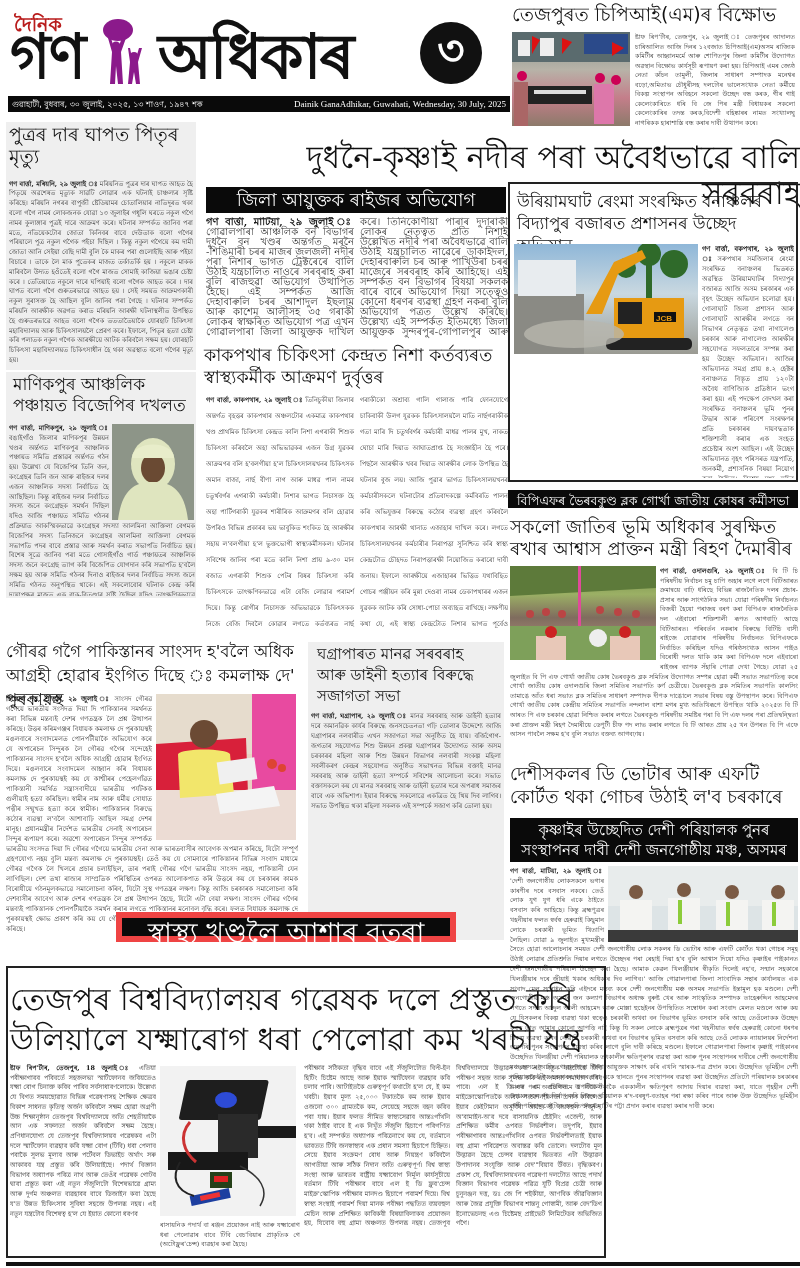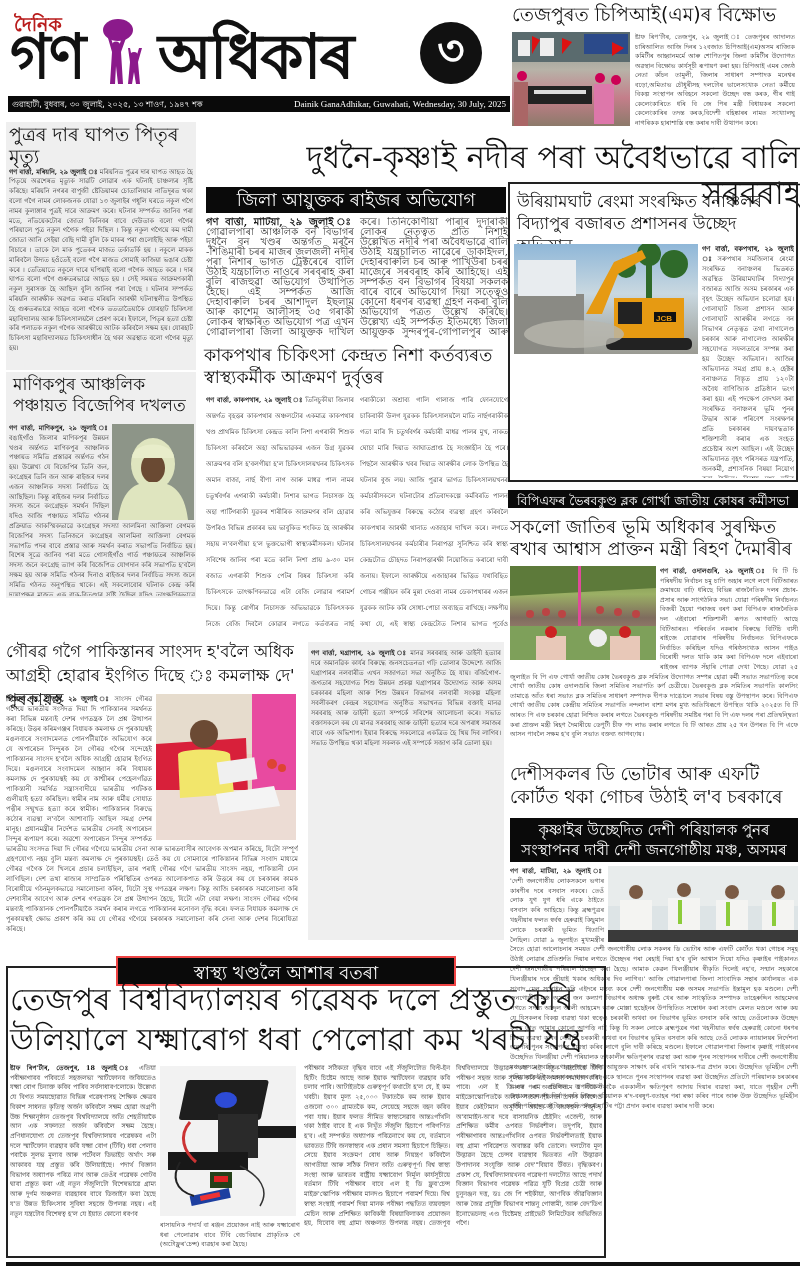--- a/index.html
+++ b/index.html
@@ -59,21 +59,21 @@
         <circle cx="88" cy="46" r="5"></circle>
         <circle cx="104" cy="48" r="5"></circle>
       </g>
     <rect x="82" y="52" width="20" height="40" fill="#d7a"></rect>
     <rect x="2" y="50" width="14" height="44" fill="#a66"></rect>
   </svg>
 </div>
 <div class="abs body-text" style="left:635px;top:32px;width:160px;height:96px;font-size:6.3px;line-height:9.5px">ষ্টাফ ৰিপ'ৰ্টাৰ, তেজপুৰ, ২৯ জুলাই ঃ তেজপুৰৰ আদালত চাৰিআলিত আজি দিনৰ ১২বজাত চিপিআই(এম)অসম ৰাজ্যিক কমিটীৰ আহ্বানমৰ্মে আৰু শোণিতপুৰ জিলা কমিটীৰ উদ্যোগত অৱস্থান বিক্ষোভ কাৰ্যসূচী ৰূপায়ণ কৰা হয়। চিপিআই এমৰ জ্যেষ্ঠ নেতা কাঁচন তামুলী, জিলাৰ সাধাৰণ সম্পাদক মনেশ্বৰ বড়ো,অমিতাভ চৌধুৰীসহ দলটোৰ ভালেসংখ্যক নেতা কৰ্মীয়ে বিকল্প সংস্থাপন অবিহনে সকলো উচ্ছেদ বন্ধ কৰক, গীৰ গাই কেলেংকাৰিতে ধৰি বি জে পিৰ মন্ত্ৰী বিধায়কৰ সকলো কেলেংকাৰিৰ তদন্ত কৰক,বিদেশী বহিষ্কাৰৰ নামত সংখ্যালঘু নাগৰিকক হাৰাশাস্তি বন্ধ কৰাৰ দাবী উত্থাপন কৰে।</div>
 
 <div class="abs gray-bg" style="left:6px;top:122px;width:190px;height:248px;padding:2px 3px">
-  <div class="hd" style="font-size:19px;margin-bottom:0">পুত্ৰৰ দাৰ ঘাপত পিতৃৰ মৃত্যু</div>
+  <div class="hd" style="font-size:19px;margin-bottom:12px">পুত্ৰৰ দাৰ ঘাপত পিতৃৰ মৃত্যু</div>
   <div class="body-text" style="height:208px;font-size:6.5px;line-height:9.8px">
     <b>গণ বাৰ্ত্তা, মৰিয়নি, ২৯ জুলাই ঃ</b>
     <span>মৰিয়নিত পুত্ৰৰ দাৰ ঘাপত আহত হৈ পিতৃয়ে অৱশেষত মৃত্যুক সাৱটি লোৱাৰ এক ঘটনাই চাঞ্চল্যৰ সৃষ্টি কৰিছে। মৰিয়নি নগৰৰ বাপুজী ষ্টেডিয়ামৰ চোতালিয়াৰ নাতিদূৰত থকা বলো গগৈ নামৰ লোকজনক যোৱা ১৩ জুলাইৰ গধুলি ঘৰতে নকুল গগৈ নামৰ কুলাঙ্গাৰ পুত্ৰই দাৰে আক্ৰমণ কৰে। ঘটনাৰ সম্পৰ্কত জানিব পৰা মতে, নতিয়েকটোৰ জোতা কিনিবৰ বাবে দেউতাক বলো গগৈৰ পৰিয়ালে পুত্ৰ নকুল গগৈক পইচা দিছিল । কিন্তু নকুল গগৈয়ে কম দামী জোতা আনি সেইয়া বেছি দামী বুলি কৈ মাকৰ পৰা গুলোইছি আৰু পইচা বিচাৰে । তাকে লৈ মাক পুতেকৰ মাজত তৰ্কাতৰ্কি হয় । নকুলে মাকক মাৰিবলৈ উদ্যত হওঁতেই বলো গগৈ মাজত সোমাই কাজিয়া ভঙাৰ চেষ্টা কৰে । তেতিয়াতে নকুলে দাৰে ঘপিয়াই বলো গগৈক আহত কৰে । দাৰ ঘাপত বলো গগৈ গুৰুতৰভাৱে আহত হয় । সেই সময়ত আক্ৰমণকাৰী নকুল সুৰাসক্ত হৈ আছিল বুলি জানিব পৰা গৈছে । ঘটনাৰ সম্পৰ্কত মৰিয়নি আৰক্ষীক অৱগত কৰাত মৰিয়নি আৰক্ষী ঘটনাস্থলীত উপস্থিত হৈ গুৰুতৰভাৱে আহত বলো গগৈক তততাতৈয়াকৈ যোৰহাট চিকিৎসা মহাবিদ্যালয় আৰু চিকিৎসালয়লৈ প্ৰেৰণ কৰে। ইফালে, পিতৃৰ হত্যা চেষ্টা কৰি পলাতক নকুল গগৈক আৰক্ষীয়ে আটক কৰিবলৈ সক্ষম হয়। যোৰহাট চিকিৎসা মহাবিদ্যালয়ত চিকিৎসাধীন হৈ থকা অৱস্থাত বলো গগৈৰ মৃত্যু হয়।</span>
   </div>
 </div>
 
 <div class="abs gray-bg" style="left:6px;top:372px;width:190px;height:226px;padding:2px 3px">
   <div class="hd" style="font-size:17px;line-height:21px;padding:0 4px">মাণিকপুৰ আঞ্চলিক পঞ্চায়ত বিজেপিৰ দখলত</div>
   <div class="abs photo" style="left:106px;top:52px;width:82px;height:96px;background:#8d9588">
     <svg width="82" height="96">
@@ -179,20 +179,21 @@
       </g>
   </svg>
 </div>
 <div class="abs body-text" style="left:6px;top:694px;width:292px;height:246px;font-size:6.6px;line-height:10px">
   <div style="float:right;width:146px;height:150px"></div>
   <b>হিল্লোল দত্ত, শ্ৰীভূমি, ২৯ জুলাই ঃ</b>
   <span>সাংসদ গৌৰৱ গগৈয়ে ভাৰতীয় সংসদত দিয়া দি পাকিস্তানৰ সমৰ্থনত কৰা বিভিন্ন মন্তব্যই দেশৰ গণতন্ত্ৰক লৈ প্ৰশ্ন উত্থাপন কৰিছে। উত্তৰ কৰিমগঞ্জৰ বিধায়ক কমলাক্ষ দে পুৰকায়স্থই মঙলবাৰে সংবাদমেলত পোনপটীয়াকৈ অভিযোগ কৰে যে অপাৰেচন সিন্দুৰক লৈ গৌৰৱ গগৈৰ সন্দেহেই পাকিস্তানৰ সাংসদ হ'বলৈ অধিক আগ্ৰহী হোৱাৰ ইংগিত দিয়ে। মঙলবাৰে সংবাদমেল আহ্বান কৰি বিধায়ক কমলাক্ষ দে পুৰকায়স্থই কয় যে কাশ্মীৰৰ পেহেলগাঁৱত পাকিস্তানী সমৰ্থিত সন্ত্ৰাসবাদীয়ে ভাৰতীয় পৰ্যটকক গুলীয়াই হত্যা কৰিছিল। স্বামীৰ নাম আৰু ধৰ্মীয় সোধাত পত্নীৰ সন্মুখত হত্যা কৰে স্বামীক। পাকিস্তানৰ বিৰুদ্ধে কঠোৰ ব্যৱস্থা ল'বলৈ আশাবাঢ়ি আছিল সমগ্ৰ দেশৰ মানুহ। প্ৰধানমন্ত্ৰীৰ নিৰ্দেশত ভাৰতীয় সেনাই অপাৰেচন সিন্দুৰ ৰূপায়ণ কৰে। অৱশ্যে অপাৰেচন সিন্দুৰ সম্পৰ্কত ভাৰতীয় সংসদত দিয়া দি গৌৰৱ গগৈয়ে ভাৰতীয় সেনা আৰু ভাৰতবাসীৰ আবেগক অপমান কৰিছে, যিটো সম্পূৰ্ণ গ্ৰহণযোগ্য নহয় বুলি মন্তব্য কমলাক্ষ দে পুৰকায়স্থই। তেওঁ কয় যে সোমবাৰে পাকিস্তানৰ বিভিন্ন সংবাদ মাধ্যমে গৌৰৱ গগৈক লৈ খিলৰে প্ৰচাৰ চলাইছিল, তাৰ পৰাই গৌৰৱ গগৈ ভাৰতীয় সাংসদ নহয়, পাকিস্তানী যেন লাগিছিল। দেশ তথা ৰাজ্যৰ সাম্প্ৰতিক পৰিস্থিতিৰ ওপৰত আলোকপাত কৰি উত্তৰে কয় যে চৰকাৰৰ কামক বিৰোধীয়ে গঠনমূলকভাৱে সমালোচনা কৰিব, যিটো সুস্থ গণতন্ত্ৰৰ লক্ষণ। কিন্তু আজি চৰকাৰক সমালোচনা কৰি দেশবাসীৰ আবেগ আৰু দেশৰ গণতন্ত্ৰক লৈ প্ৰশ্ন উত্থাপন হৈছে, যিটো এটা বেয়া লক্ষণ। সাংসদ গৌৰৱ গগৈৰ মন্তব্যই পাকিস্তানক পোনপটীয়াকৈ সমৰ্থন কৰাৰ লগতে পাকিস্তানৰ মনোবল বৃদ্ধি কৰে। ফলত বিধায়ক কমলাক্ষ দে পুৰকায়স্থই ক্ষোভ প্ৰকাশ কৰি কয় যে গৌৰৱ গগৈয়ে চৰকাৰক সমালোচনা কৰি সেনা আৰু দেশৰ বিৰোধিতা কৰিছে।</span>
 </div>
 
 <div class="abs gray-bg" style="left:308px;top:642px;width:196px;height:298px;padding:2px 3px">
+  <div class="hd" style="font-size:15px;line-height:21px;padding:0 6px">ঘগ্ৰাপাৰত মানৱ সৰবৰাহ আৰু ডাইনী হত্যাৰ বিৰুদ্ধে সজাগতা সভা</div>
   <div class="body-text" style="height:226px;margin-top:4px;font-size:6.5px;line-height:10px">
     <b>গণ বাৰ্ত্তা, ঘগ্ৰাপাৰ, ২৯ জুলাই ঃ</b>
     <span>মানৱ সৰবৰাহ আৰু ডাইনী হত্যাৰ দৰে অমানৱিক কাৰ্যৰ বিৰুদ্ধে জনসচেতনতা গঢ়ি তোলাৰ উদ্দেশ্যে আজি ঘগ্ৰাপাৰৰ নলবাৰীত এখন সজাগতা সভা অনুষ্ঠিত হৈ যায়। বৰ্জিগোগ-জগতাৰ সহযোগত শিশু উন্নয়ন প্ৰকল্প ঘগ্ৰাপাৰৰ উদ্যোগত আৰু অসম চৰকাৰৰ মহিলা আৰু শিশু উন্নয়ন বিভাগৰ নলবাৰী সংকল্প মহিলা সবলীকৰণ কেন্দ্ৰৰ সহযোগত অনুষ্ঠিত সভাখনত বিভিন্ন বক্তাই মানৱ সৰবৰাহ আৰু ডাইনী হত্যা সম্পৰ্কে সবিশেষ আলোচনা কৰে। সভাত বক্তাসকলে কয় যে মানৱ সৰবৰাহ আৰু ডাইনী হত্যাৰ দৰে অপৰাধ সমাজৰ বাবে এক অভিশাপ। ইয়াৰ বিৰুদ্ধে সকলোৱে একত্ৰিত হৈ থিয় দিব লাগিব। সভাত উপস্থিত থকা মহিলা সকলক এই সম্পৰ্কে সজাগ কৰি তোলা হয়।</span>
   </div>
 </div>
 
 <div class="abs hd" style="left:510px;top:762px;width:288px;font-size:18px;line-height:23px">দেশীসকলৰ ডি ভোটাৰ আৰু এফটি কোৰ্টত থকা গোচৰ উঠাই ল'ব চৰকাৰে</div>
 <div class="abs blackbar" style="left:510px;top:818px;width:288px;height:44px;font-size:15px;line-height:20px;padding-top:2px">কৃষ্ণাইৰ উচ্ছেদিত দেশী পৰিয়ালক পুনৰ সংস্থাপনৰ দাবী দেশী জনগোষ্ঠীয় মঞ্চ, অসমৰ</div>
 <div class="abs photo" style="left:608px;top:866px;width:190px;height:76px;background:#dde4e6">
   <svg width="190" height="76">
@@ -217,21 +218,21 @@
     <rect x="0" y="64" width="190" height="12" fill="#3a3a3a"></rect>
   </svg>
 </div>
 <div class="abs body-text" style="left:510px;top:866px;width:288px;height:394px;font-size:6.3px;line-height:9.8px">
   <div style="float:right;width:194px;height:78px"></div>
   <b>গণ বাৰ্ত্তা, মাটিয়া, ২৯ জুলাই ঃ</b>
   <span>'দেশী জনগোষ্ঠীয় লোকসকলে ভগাৰ কাৰণীৰ দৰে বসবাস নকৰে। তেওঁ লোক যুগ যুগ ধৰি একে ঠাইতে বসবাস কৰি আহিছে। কিন্তু ব্ৰহ্মপুত্ৰৰ খহনীয়াৰ ফলত স্বৰ্বস্ব হেৰুৱাই কিছুমান লোকে চৰকাৰী ভূমিত থিতাপি লৈছিল। যোৱা ৯ জুলাইত মুখ্যমন্ত্ৰীৰ সৈতে হোৱা আলোচনাৰ সময়ত দেশী জনগোষ্ঠীয় লোক সকলৰ ডি ভোটাৰ আৰু এফটি কোৰ্টত থকা গোচৰ সমূহ উঠাই লোৱাৰ প্ৰতিশ্ৰুতি দিয়াৰ লগতে উচ্ছেদৰ পৰা ৰেহাই দিয়া হ'ব বুলি আশ্বাস দিয়ো যদিও কৃষ্ণাইৰ পাইকানত দেশী জনগোষ্ঠীয় পৰিয়াল উচ্ছেদ কৰা হৈছে। আমাক কেৱল খিলঞ্জীয়াৰ স্বীকৃতি দিলেই নহ'ব, সন্মান সহকাৰে খিলঞ্জীয়াৰ দৰে জীয়াই থকাৰ অধিকাৰ দিব লাগিব।' আজি গোৱালপাৰা জিলা সাংবাদিক সন্থাৰ কাৰ্যালয়ত এক সংবাদ মেল সম্বোধন কৰি এইদৰে মন্তব্য কৰে দেশী জনগোষ্ঠীয় মঞ্চ অসমৰ সভাপতি ইন্তামুল হক মণ্ডলে। দেশী জনগোষ্ঠীয় মঞ্চ অসমৰ জন কল্যাণ বিভাগৰ অধ্যক্ষ বুৰুষ্ট খেৰ আৰু সাংস্কৃতিক সম্পাদক তাহেৰুদ্দিন আহমেদৰ লগতে সদস্য আব্দুল আলী আহমেদ আৰু মোল্লা হুছেইনৰ উপস্থিতিত সম্বোধন কৰা সংবাদ মেলত মণ্ডলে আৰু কয় যে যিসকলৰ বিকল্প ব্যৱস্থা থকা স্বত্বেও চৰকাৰী অথবা বন বিভাগৰ ভূমিত বসবাস কৰি আছে তেওঁলোকক উচ্ছেদ কৰক তাত আমাৰ কোনো আপত্তি নাই কিন্তু যি সকল লোকে ব্ৰহ্মপুত্ৰৰ গৰা খহনীয়াত স্বৰ্বস্ব হেৰুৱাই কোনো ধৰণৰ বিকল্প ব্যৱস্থা কৰিব নোৱাৰি চৰকাৰী অথবা বন বিভাগৰ ভূমিত বসবাস কৰি আছে তেওঁ লোকক ন্যায়ালয়ৰ নিৰ্দেশনা অনুসৰি পুনৰ সংস্থাপনৰ ব্যৱস্থা কৰিব লাগে বুলি দাবী কৰিছে মণ্ডলে। ইফালে গোৱালপাৰা জিলাৰ কৃষ্ণাই পাইকানৰ উচ্ছেদিত খিলঞ্জীয়া দেশী পৰিয়ালক তৎকালীন ক্ষতিপূৰণৰ ব্যৱস্থা কৰা আৰু পুনৰ সংস্থাপনৰ দাবীৰে দেশী জনগোষ্ঠীয় মঞ্চ অসমে আজি গোৱালপাৰা জিলা আয়ুক্তক সাক্ষাৎ কৰি এখনি স্মাৰক-পত্ৰ প্ৰদান কৰে। উচ্ছেদিত ভূমিহীন দেশী পৰিয়ালকেইটাক চৰকাৰৰ খালৰ পৰা একে স্থানতে পুনৰ সংস্থাপনৰ ব্যৱস্থা কৰা উচ্ছেদিত প্ৰতিটো পৰিয়ালক চৰকাৰৰ খালৰ পৰা অনতিপলমে ৫ লাখ টকাকৈ এককালীন ক্ষতিপূৰণ আদায় দিয়াৰ ব্যৱস্থা কৰা, যাতে গৃহহীন দেশী লোকসকলে গৃহ নিৰ্মাণ কৰি নিজৰ পৰিয়ালক ৰ'দ-বৰষুণ-বতাহৰ পৰা ৰক্ষা কৰিব পাৰে আৰু উক্ত উচ্ছেদিত ভূমিহীন দেশী পৰিয়ালকেইটাক অনতিপলমে মাটিৰ পট্টা প্ৰদান কৰাৰ ব্যৱস্থা কৰাৰ দাবী কৰে।</span>
 </div>
 
 <div class="abs box" style="left:6px;top:966px;width:600px;height:292px"></div>
-<div class="abs blackbar" style="left:116px;top:956px;width:340px;height:30px;font-size:18px;line-height:30px;border:2px solid #ef4444">স্বাস্থ্য খণ্ডলৈ আশাৰ বতৰা</div>
+<div class="abs blackbar" style="left:116px;top:912px;width:340px;height:30px;font-size:27px;line-height:30px;border:6px solid #ef4444">স্বাস্থ্য খণ্ডলৈ আশাৰ বতৰা</div>
 <div class="abs hd" style="left:10px;top:980px;width:592px;font-size:30.5px;line-height:40px">তেজপুৰ বিশ্ববিদ্যালয়ৰ গৱেষক দলে প্ৰস্তুত কৰি উলিয়ালে যক্ষ্মাৰোগ ধৰা পেলোৱা কম খৰচী যন্ত্ৰ</div>
 <div class="abs body-text" style="left:10px;top:1064px;width:146px;height:190px;font-size:6.4px;line-height:9.7px">
   <b>ষ্টাফ ৰিপ'ৰ্টাৰ, তেজপুৰ, 18 জুলাই ঃ</b>
   <span>এতিয়া পৰীক্ষাগাৰৰ পৰিবৰ্তে সহজলভ্য স্মাৰ্টফোনৰ জৰিয়তেও যক্ষ্মা ৰোগ চিনাক্ত কৰিব পাৰিব সৰ্বসাধাৰণলোকে। উল্লেখ্য যে বিগত সময়ছোৱাত বিভিন্ন গৱেষণাসহ শৈক্ষিক ক্ষেত্ৰৰ বিকাশ সাধনত কৃতিত্ব অৰ্জন কৰিবলৈ সক্ষম হোৱা অগ্ৰণী উচ্চ শিক্ষানুষ্ঠান তেজপুৰ বিশ্ববিদ্যালয়ে অতি শেহতীয়াকৈ আন এক সফলতা অৰ্জন কৰিবলৈ সক্ষম হৈছে। প্ৰণিধানযোগ্য যে তেজপুৰ বিশ্ববিদ্যালয়ৰ গৱেষকৰ এটা দলে স্মাৰ্টফোন ব্যৱহাৰ কৰি যক্ষ্মা ৰোগ (টিবি) ধৰা পেলাব পৰাকৈ সুলভ মূল্যৰ আৰু পৰ্টেবল ডিভাইচ অৰ্থাৎ সৰু আকাৰৰ যন্ত্ৰ প্ৰস্তুত কৰি উলিয়াইছে। পদাৰ্থ বিজ্ঞান বিভাগৰ অধ্যাপক পৰিত্ৰ নাথ আৰু তেওঁৰ গৱেষক গোটৰ দ্বাৰা প্ৰস্তুত কৰা এই নতুন সঁজুলিটো বিশেষভাৱে গ্ৰাম্য আৰু দুৰ্গম অঞ্চলত ব্যৱহাৰৰ বাবে ডিজাইন কৰা হৈছে য'ত উন্নত চিকিৎসাৰ সুবিধা সহজে উপলব্ধ নহয়। এই নতুন যন্ত্ৰটোৰ বিশেষত্ব হ'ল যে ইয়াত কোনো ধৰণৰ</span>
 </div>
 <div class="abs photo" style="left:160px;top:1066px;width:136px;height:150px;background:#f2f2f2">
   <svg width="136" height="150">
     <rect x="30" y="14" width="82" height="40" rx="3" fill="#1e1e1e" transform="skewX(-12)"></rect>
     <ellipse cx="66" cy="34" rx="11" ry="8" fill="#2d4bd6"></ellipse>
     <rect x="58" y="48" width="40" height="44" fill="#2a2a2a"></rect>

